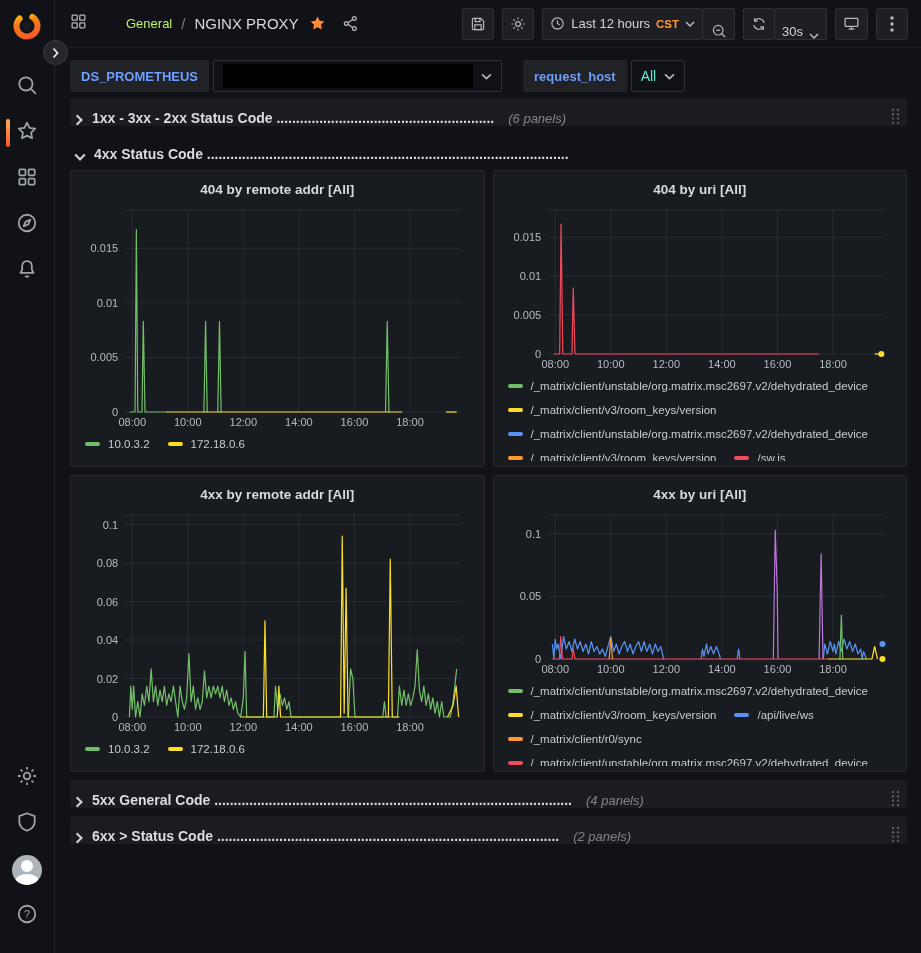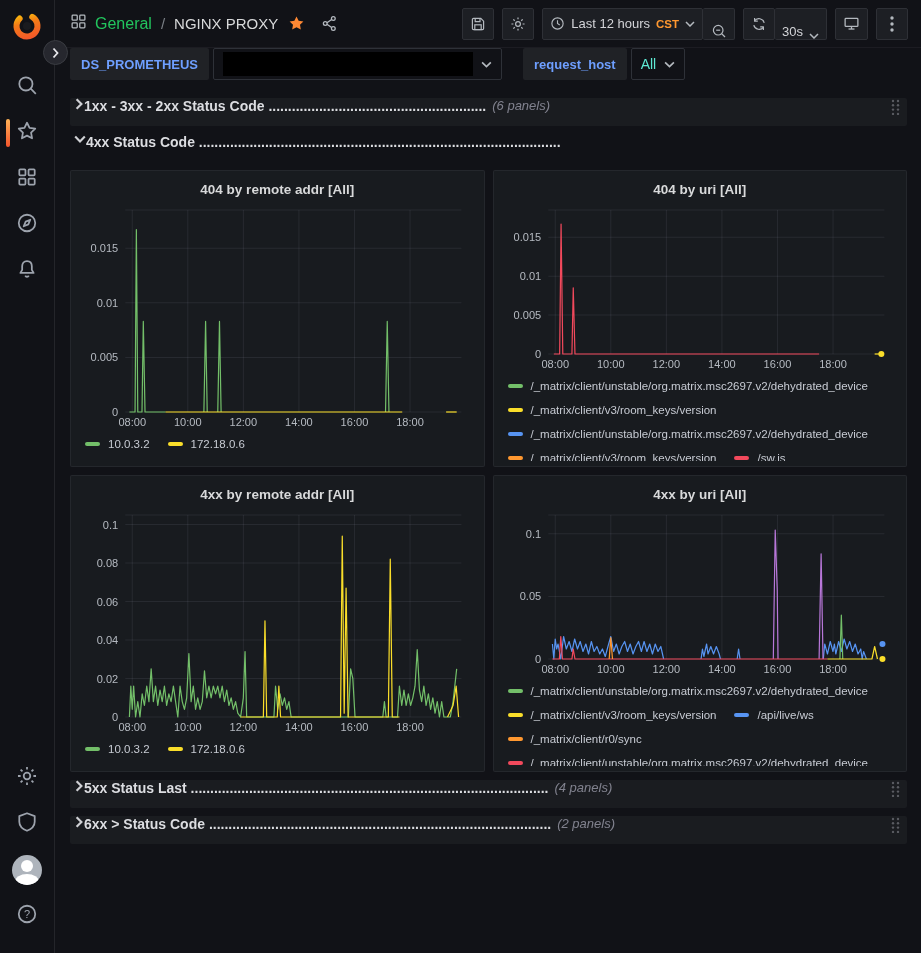--- a/index.html
+++ b/index.html
@@ -22,45 +22,45 @@
   .avatar-circle .head { position:absolute; left:9px; top:5px; width:12px; height:12px; border-radius:50%; background:#fff; }
   .avatar-circle .body { position:absolute; left:3px; top:19px; width:24px; height:16px; border-radius:50%; background:#fff; }
 
   
   .main { flex:1; display:flex; flex-direction:column; min-width:0; }
 
   .topbar { height:48px; flex:none; display:flex; align-items:center; padding:0 13px 0 15px;
     border-bottom:1px solid rgba(204,204,220,0.06); }
   .crumb { display:flex; align-items:center; gap:8px; }
   .crumb svg { flex:none; }
-  .crumb-section { font-size:16px; color:#22c55e; }
+  .crumb-section { font-size:13px; color:#bef264;margin-left:31px; }
   .crumb-sep { font-size:15px; color:#7b8087; padding:0 1px; }
   .crumb-title { font-size:15px; color:#d8d9da; }
   .tb-right { margin-left:auto; display:flex; align-items:center; gap:8px; }
   .tb-btn { height:32px; min-width:32px; padding:0 7px; display:flex; align-items:center; justify-content:center; gap:6px;
     background:#1d1f24; border:1px solid #2e3036; border-radius:2px; color:#b4b9bf; cursor:pointer; font-size:13px; }
   .tb-group { display:flex; }
   .tb-group .tb-btn + .tb-btn { border-left:none;align-items:flex-end; }
   .tb-btn .lbl { color:#d3d4d8; }
   .tz { color:#FF9830; font-size:11.5px; font-weight:700; }
   .icon-stroke { stroke:#b4b9bf; fill:none; stroke-width:1.5; }
 
   
-  .subnav { height:44px; flex:none; display:flex; align-items:flex-start; padding:0 15px; gap:4px; }
+  .subnav { height:44px; flex:none; display:flex; align-items:flex-end; padding:0 15px; gap:4px; }
   .varlabel { height:32px; display:flex; align-items:center; padding:0 11px; background:#202226;
     color:#6E9FFF; font-size:13px; font-weight:600; border-radius:2px; cursor:pointer; }
   .varselect { height:32px; display:flex; align-items:center; border:1px solid #2e3138;
     background:#111217; border-radius:2px; padding:0 9px; gap:8px; cursor:pointer; }
   .redacted { width:252px; height:24px; background:#000; }
   .gap16 { width:13px; }
   .all-val { font-size:14px; color:#5eead4; }
 
   
   .dash { flex:1; padding:6px 14px 0 15px; overflow:hidden; }
-  .rowhdr { height:28px; display:flex; align-items:flex-start; padding:0 6px 0 4px;
+  .rowhdr { height:28px; display:flex; align-items:flex-end; gap:8px; padding:0 6px 0 4px;
     margin-bottom:8px; border-radius:2px; cursor:pointer; }
   .rowhdr.collapsed { background:#1a1c20; }
   .rowhdr .rtitle { font-size:14px; font-weight:700; color:#dcdde1; white-space:nowrap; overflow:hidden; }
   .rowhdr .rcount { font-size:13px; font-style:italic; color:rgba(204,204,220,0.58); white-space:nowrap; padding-left:6px; }
   .rowhdr .rspace { flex:1; }
   .caret { flex:none; display:flex; }
   .caret svg { stroke:#d0d1d5; fill:none; stroke-width:1.8; }
 
   .panel-grid { display:grid; grid-template-columns:1fr 1fr; gap:8px; margin-bottom:8px; }
   .panel { height:297px; background:#181b1f; border:1px solid rgba(204,204,220,0.07); border-radius:2px;
@@ -536,21 +536,21 @@
             </div>
         </section>
       </div>
 
       <div class="rowhdr collapsed">
         <span class="caret">
           <svg width="10" height="12" viewBox="0 0 8 10">
               <path d="M2 1l4 4-4 4"></path>
             </svg>
         </span>
-        <span class="rtitle">5xx Status Last ............................................................................................</span>
+        <span class="rtitle">5xx General Code ............................................................................................</span>
         <span class="rcount">(4 panels)</span>
         <span class="rspace"></span>
         <span class="draghandle">
           <svg width="11" height="19" viewBox="0 0 11 19">
               <g fill="#5a5c62">
                 <circle cx="3" cy="3" r="1.2"></circle>
                 <circle cx="8" cy="3" r="1.2"></circle>
                 <circle cx="3" cy="7.3" r="1.2"></circle>
                 <circle cx="8" cy="7.3" r="1.2"></circle>
                 <circle cx="3" cy="11.6" r="1.2"></circle>

